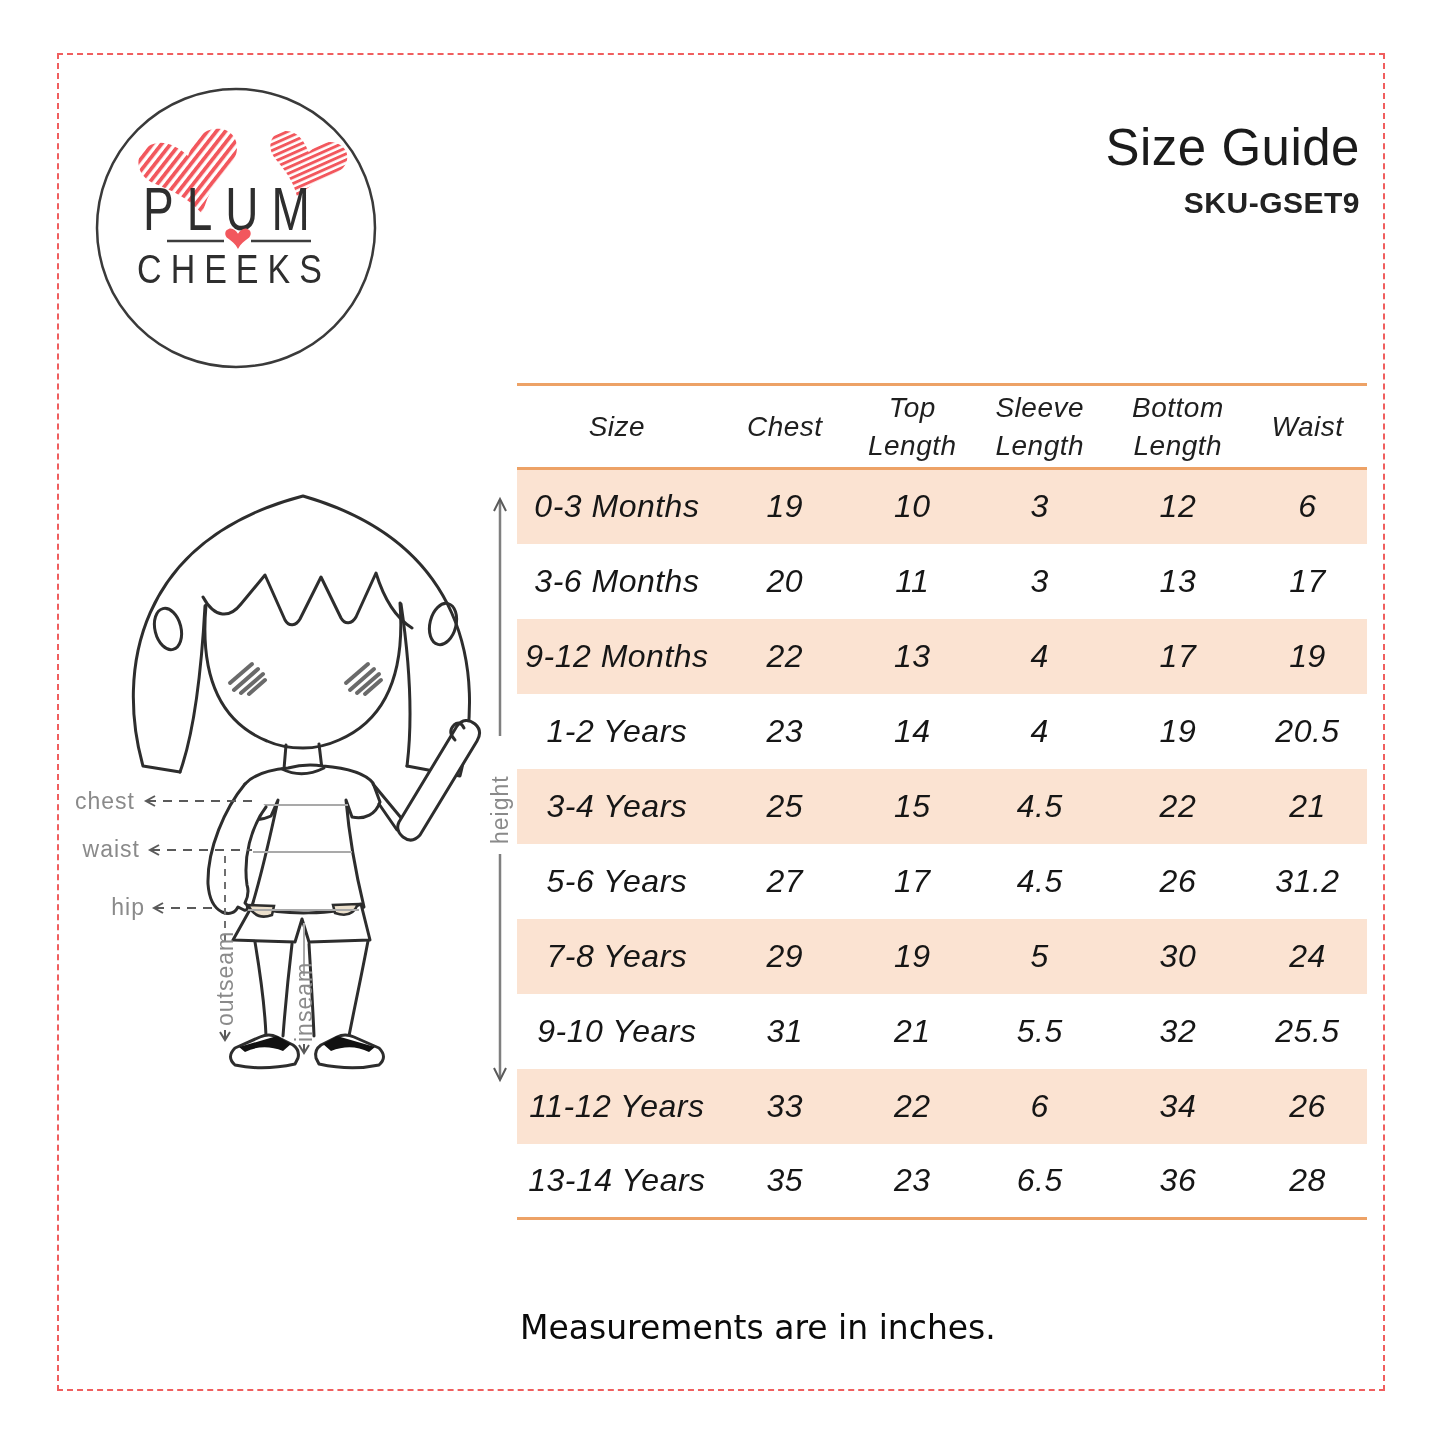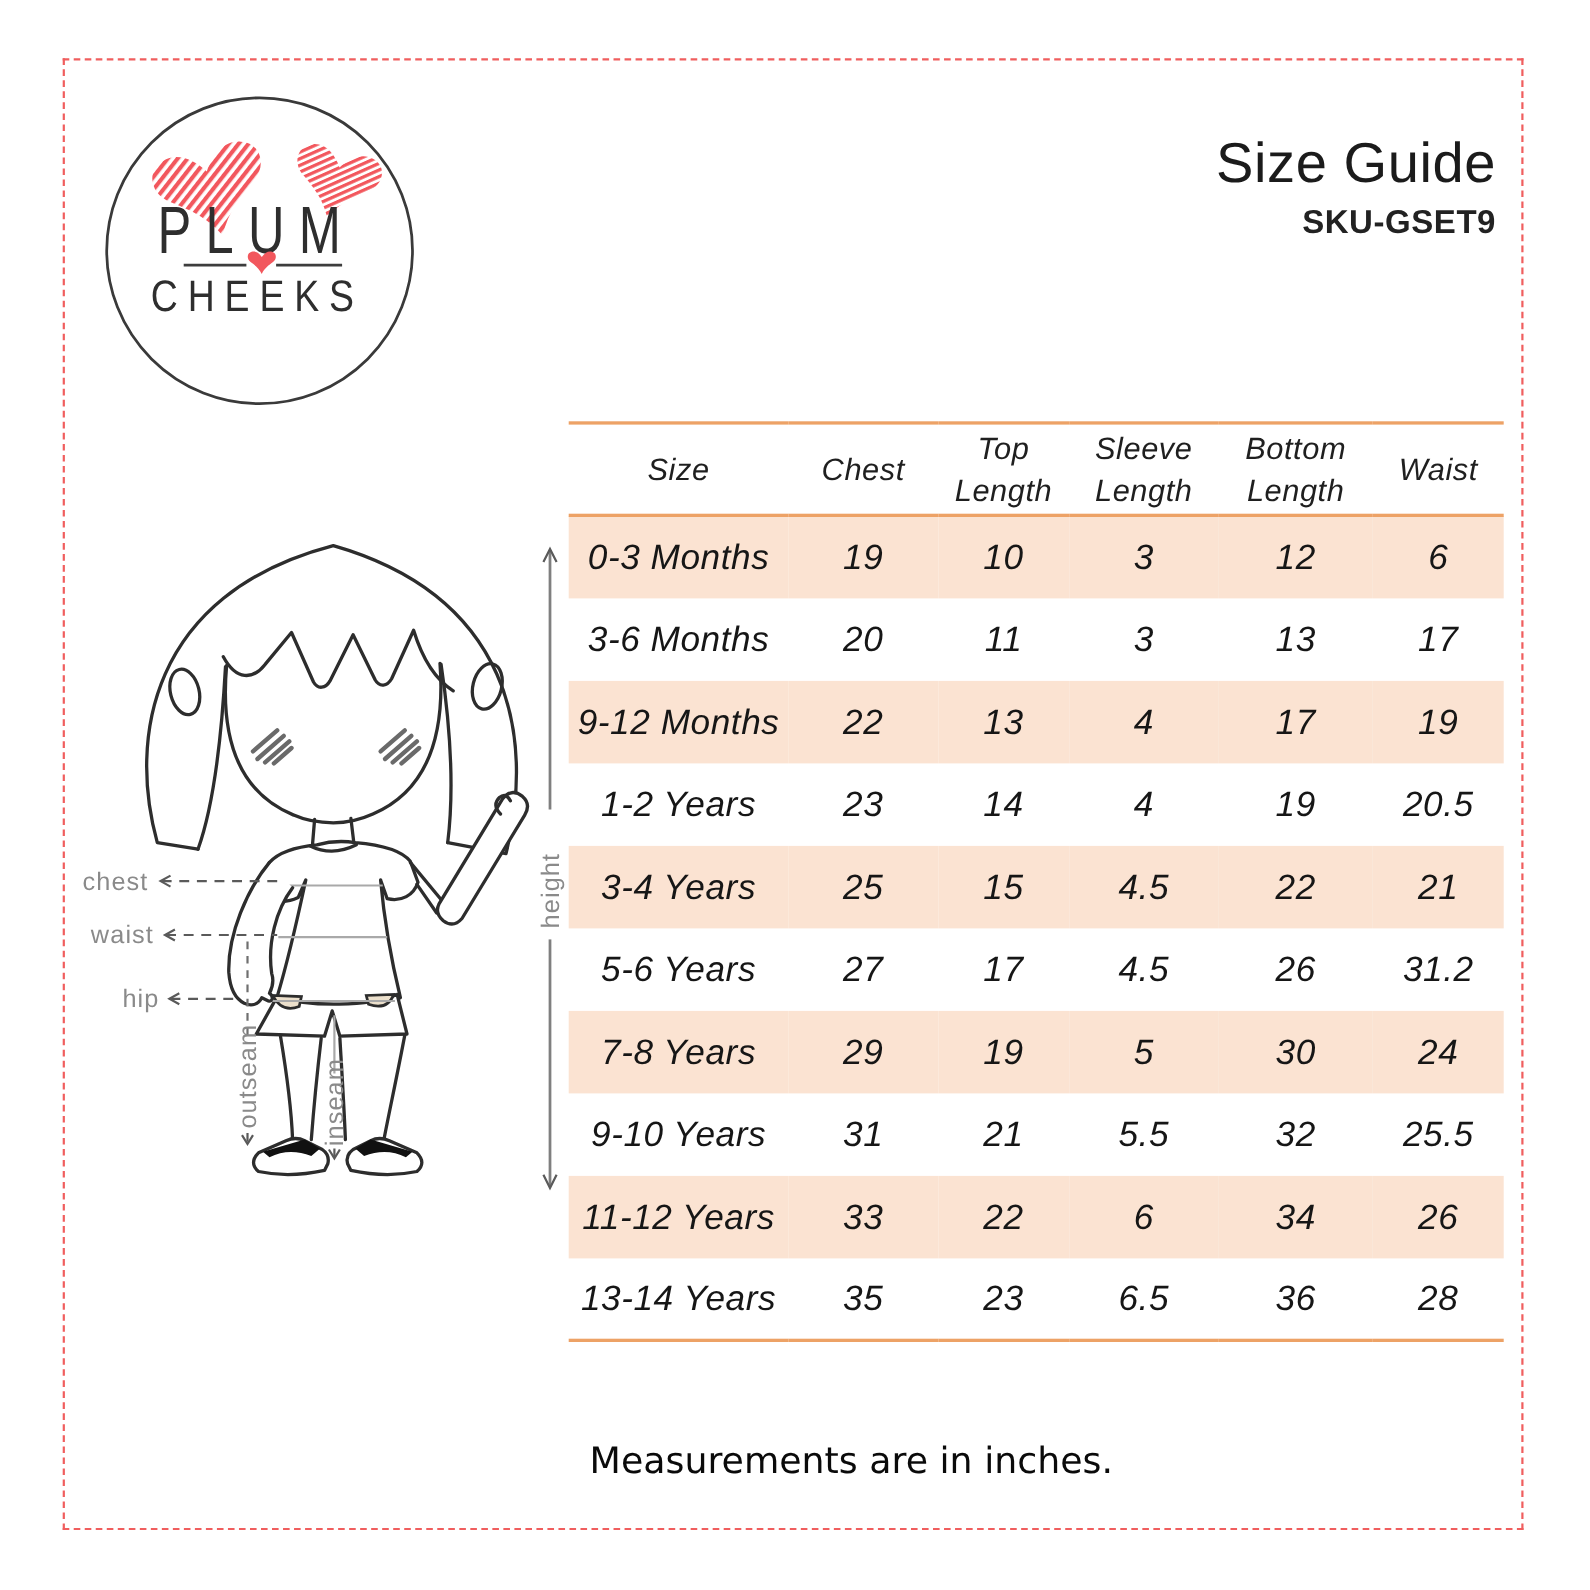--- a/index.html
+++ b/index.html
@@ -45,21 +45,21 @@
   .size-table td{
     height:75px;vertical-align:middle;text-align:center;
     font-size:32px;font-weight:400;color:#161616;letter-spacing:.5px;
   }
   .size-table tbody tr:nth-of-type(odd){background:var(--hl);}
   col.c-size{width:23.5%;} col.c-chest{width:16%;} col.c-top{width:14%;}
   col.c-sleeve{width:16%;} col.c-bottom{width:16.5%;} col.c-waist{width:14%;}
 
   .footer-note{
     position:absolute;left:520px;top:1308px;
-    font-family:"DejaVu Sans",sans-serif;font-size:33px;color:#0a0a0a;margin-left:16px;
+    font-family:"DejaVu Sans",sans-serif;font-size:33px;color:#0a0a0a;
   }
 
   
   .sketch{stroke:var(--sketch);stroke-width:3;fill:none;stroke-linecap:round;stroke-linejoin:round;}
   .sketch-fill{stroke:var(--sketch);stroke-width:3;fill:#ffffff;stroke-linecap:round;stroke-linejoin:round;}
   .grayline{stroke:#a9a9a9;stroke-width:2;fill:none;}
   .dashline{stroke:#5a5a5a;stroke-width:2;fill:none;stroke-dasharray:9 7;}
   .dashline-v{stroke:#6f6f6f;stroke-width:2;fill:none;stroke-dasharray:7 6;}
   .arrowhead{stroke:#5a5a5a;stroke-width:2;fill:none;}
   .measure-label{font-family:"Liberation Sans",sans-serif;font-size:23px;fill:var(--labelgray);letter-spacing:1px;}

